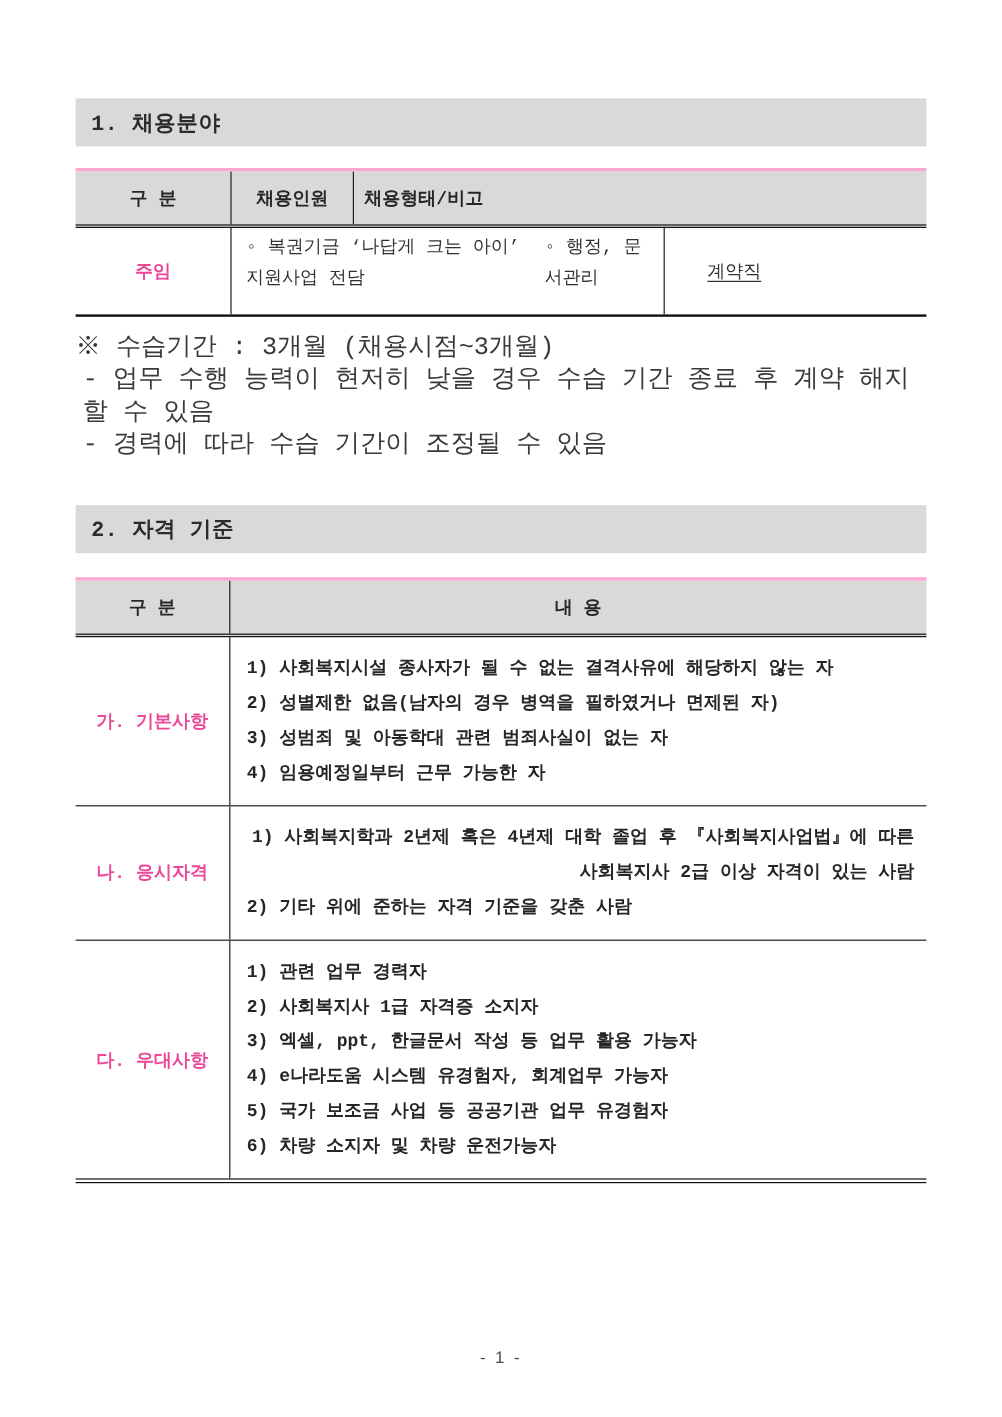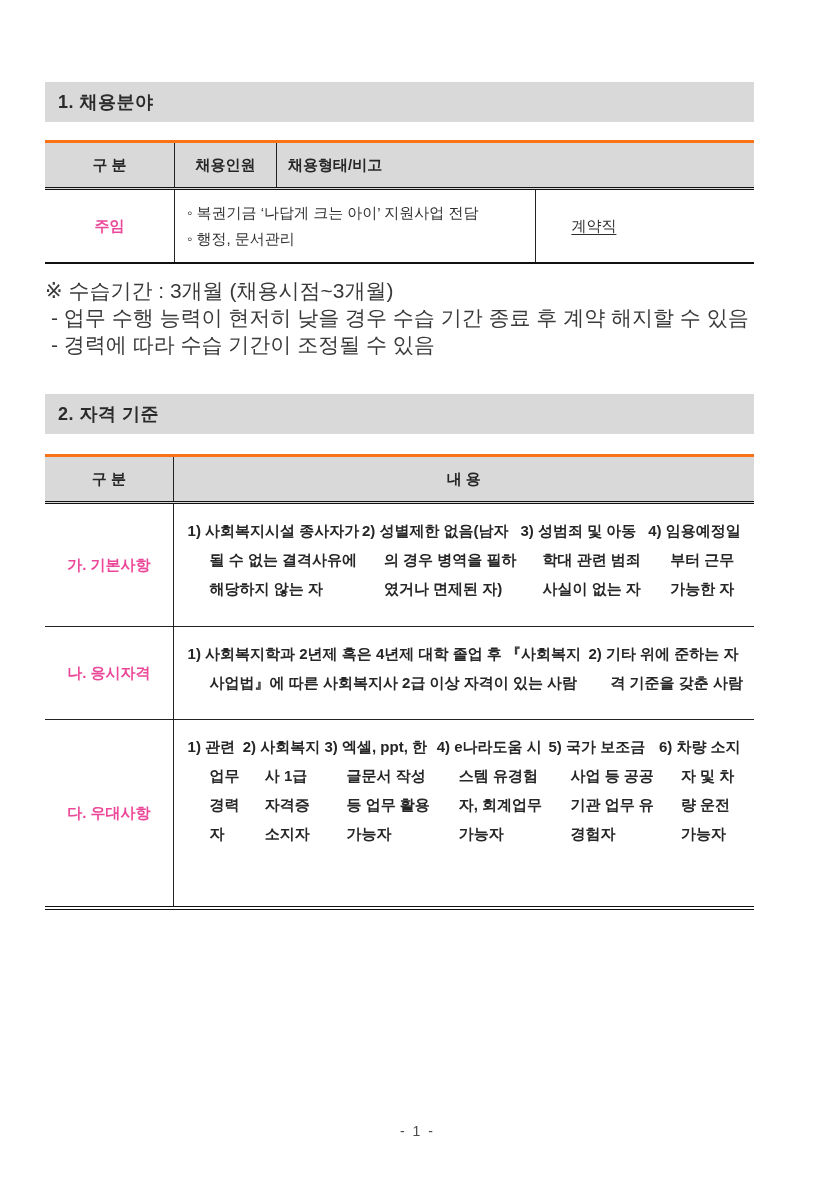--- a/index.html
+++ b/index.html
@@ -10,43 +10,44 @@
   }
   .page {
     position: relative;
     width: 835px;
     height: 1181px;
     background: #ffffff;
     overflow: hidden;
   }
   .content {
     position: absolute;
-    left: 45px;
+    left: 63px;
     width: 709px;
     top: 0;
+    font-family: Liberation Mono, monospace;
   }
 
   
   .section-bar {
     background: #d9d9d9;
     height: 40px;
     display: flex;
     align-items: center;
     padding-left: 13px;
     font-size: 18px;
     font-weight: bold;
     color: #2b2b2b;
     letter-spacing: 0.5px;
   }
   .section-bar-1 { margin-top: 82px; }
   .section-bar-2 { margin-top: 36px; }
 
   
   .doc-table {
-    border-top: 3px solid #f97316;
+    border-top: 3px solid #f9a8d4;
     width: 100%;
   }
   .t-row { display: flex; width: 100%; }
   .t-cell {
     display: flex;
     align-items: center;
     justify-content: center;
     text-align: center;
     font-size: 15px;
     padding: 4px 6px;
@@ -62,45 +63,44 @@
 
   
   .c1-a { width: 18.2%; }
   .c1-b { width: 14.4%; }
   .c1-c { width: 50.9%; }
   .c1-d { width: 16.5%; }
 
   #table1 { margin-top: 18px; border-bottom: 2px solid #111; }
   #table1 .body-row .t-cell { height: 72px; }
   #table1 .duties-cell {
-    flex-direction: column;
     align-items: flex-start;
     justify-content: center;
     text-align: left;
     padding-left: 12px;
     line-height: 26px;
   }
   .cat-strong { font-weight: bold; color: #ec4899; }
   .underlined { text-decoration: underline; text-underline-offset: 3px; }
 
   
   .notes { margin-top: 13px; font-size: 21px; color: #3a3a3a; line-height: 27px; }
   .notes .note-sub { padding-left: 6px; }
 
   
   #table2 { margin-top: 20px; border-bottom: 4px double #111; }
   .c2-a { width: 18%; }
   .c2-b { width: 82%; }
   #table2 .q-row { border-bottom: 1px solid #222; }
   #table2 .q-row:last-child { border-bottom: none; }
   #table2 .items-cell {
-    flex-direction: row;
+    flex-direction: column;
     align-items: flex-start;
     justify-content: center;
-    text-align: left;
+    text-align: right;
     padding: 12px 10px 12px 14px;
     font-weight: bold;
     color: #262626;
   }
   #table2 .items-cell .item {
     line-height: 29px;
     padding-left: 22px;
     text-indent: -22px;
   }
   #table2 .row-ga .t-cell { min-height: 122px; }

